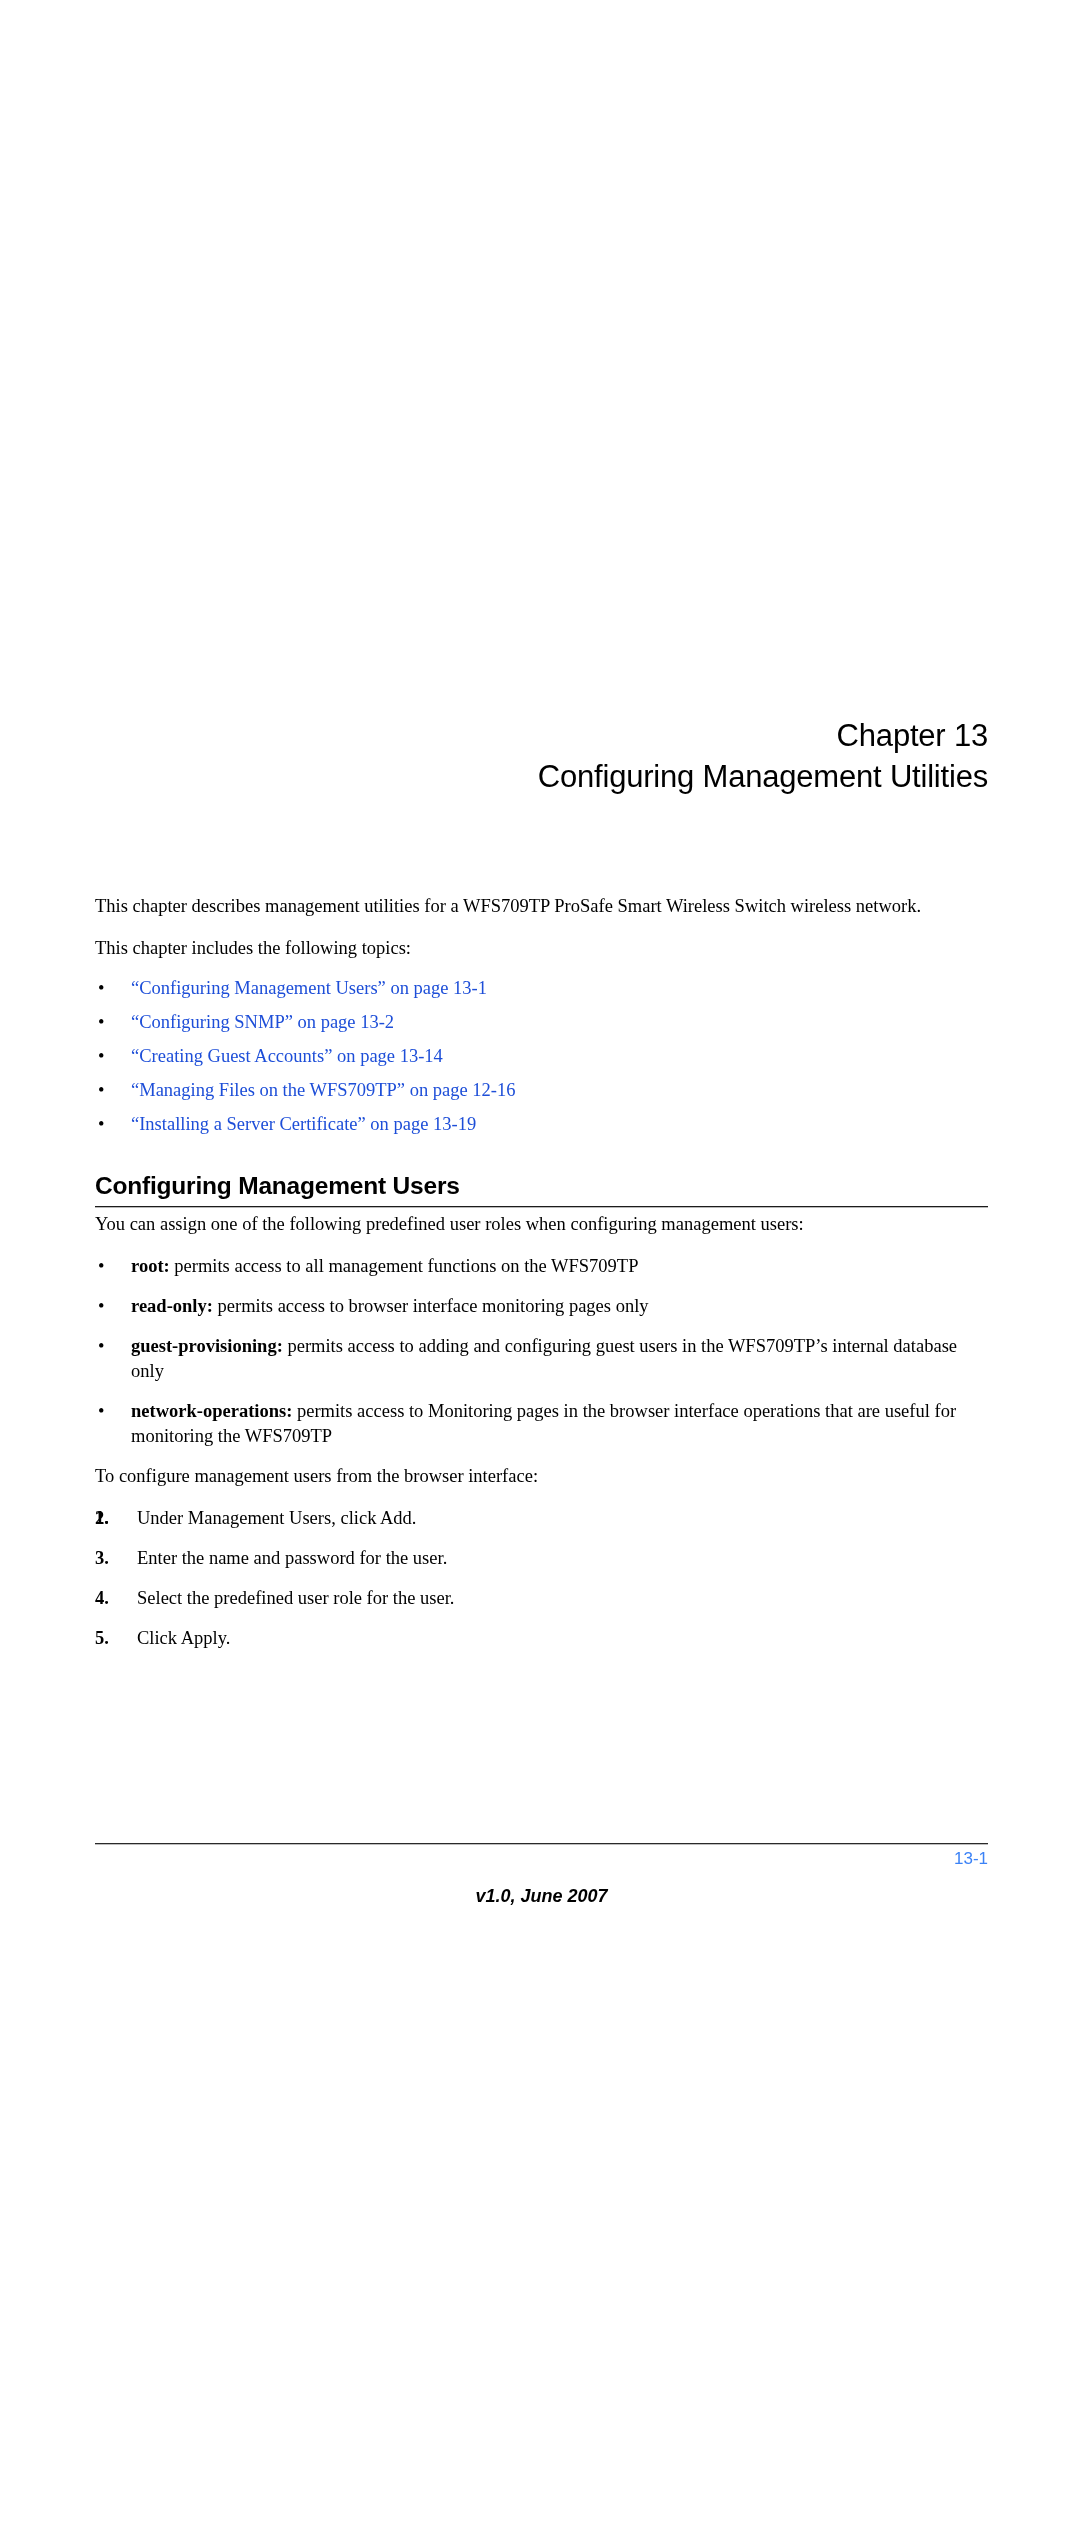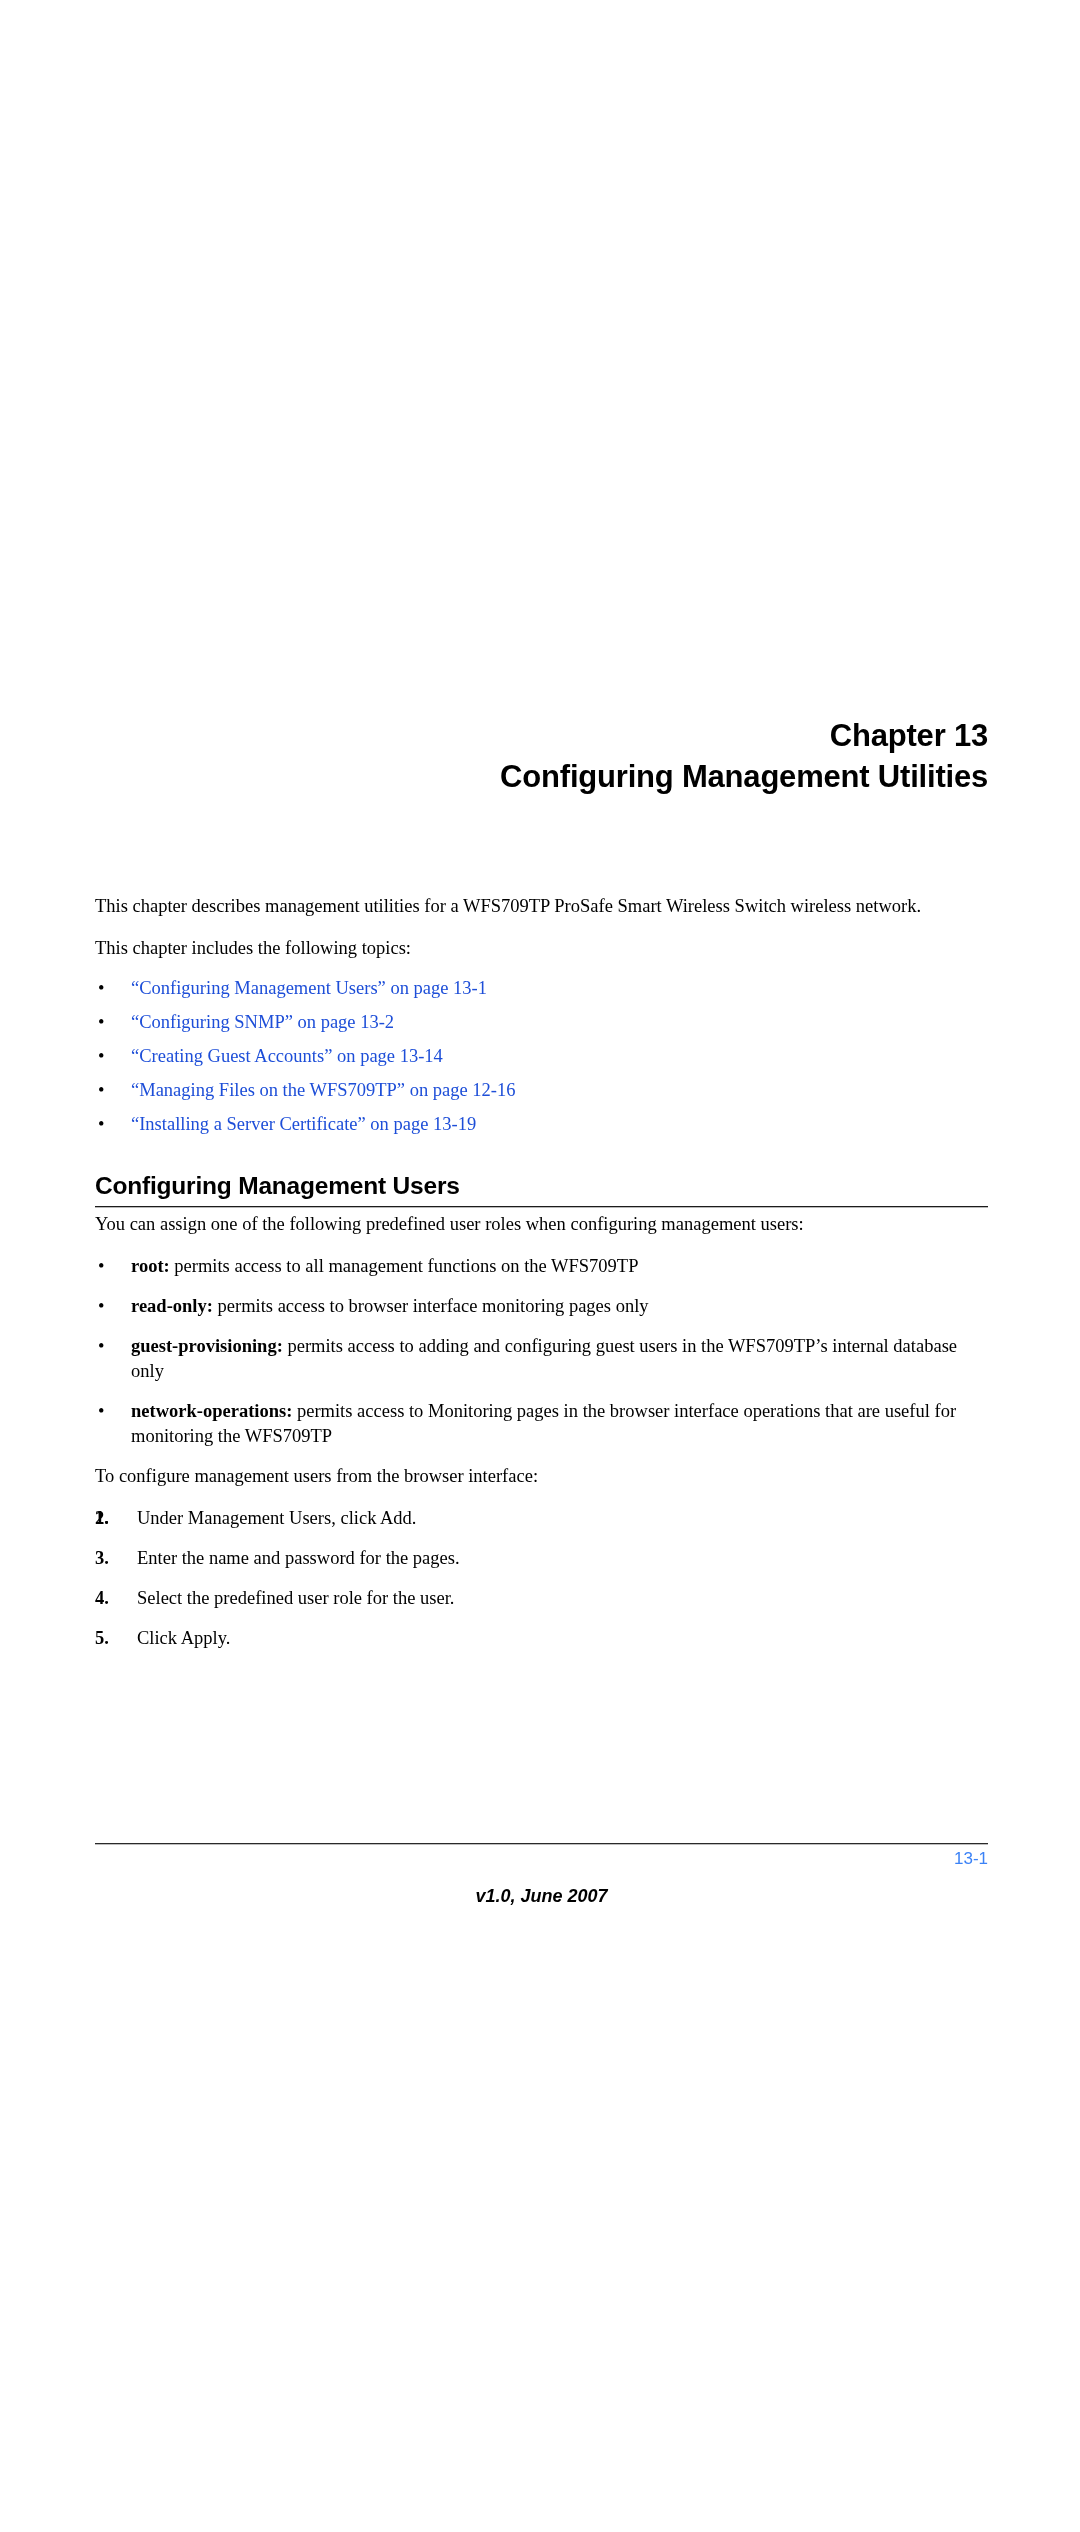--- a/index.html
+++ b/index.html
@@ -26,21 +26,21 @@
   }
 
   
   .chapter-title-block {
     position: absolute;
     left: 95px;
     top: 715px;
     width: 893px;
     text-align: right;
     font-family: "Liberation Sans", sans-serif;
-    font-weight: bold;
+    font-weight: normal;
     font-size: 31px;
     line-height: 41px;
     letter-spacing: -0.2px;
     color: #000000;
   }
   .chapter-number { display: block; }
   .chapter-name { display: block; }
 
   
   .body-col {
@@ -237,21 +237,21 @@
     <ol class="steps-list">
       <li>
         <span class="num">1.</span>
       </li>
       <li>
         <span class="num">2.</span>
         <span>Under Management Users, click Add.</span>
       </li>
       <li>
         <span class="num">3.</span>
-        <span>Enter the name and password for the pages.</span>
+        <span>Enter the name and password for the user.</span>
       </li>
       <li>
         <span class="num">4.</span>
         <span>Select the predefined user role for the user.</span>
       </li>
       <li>
         <span class="num">5.</span>
         <span>Click Apply.</span>
       </li>
     </ol>

